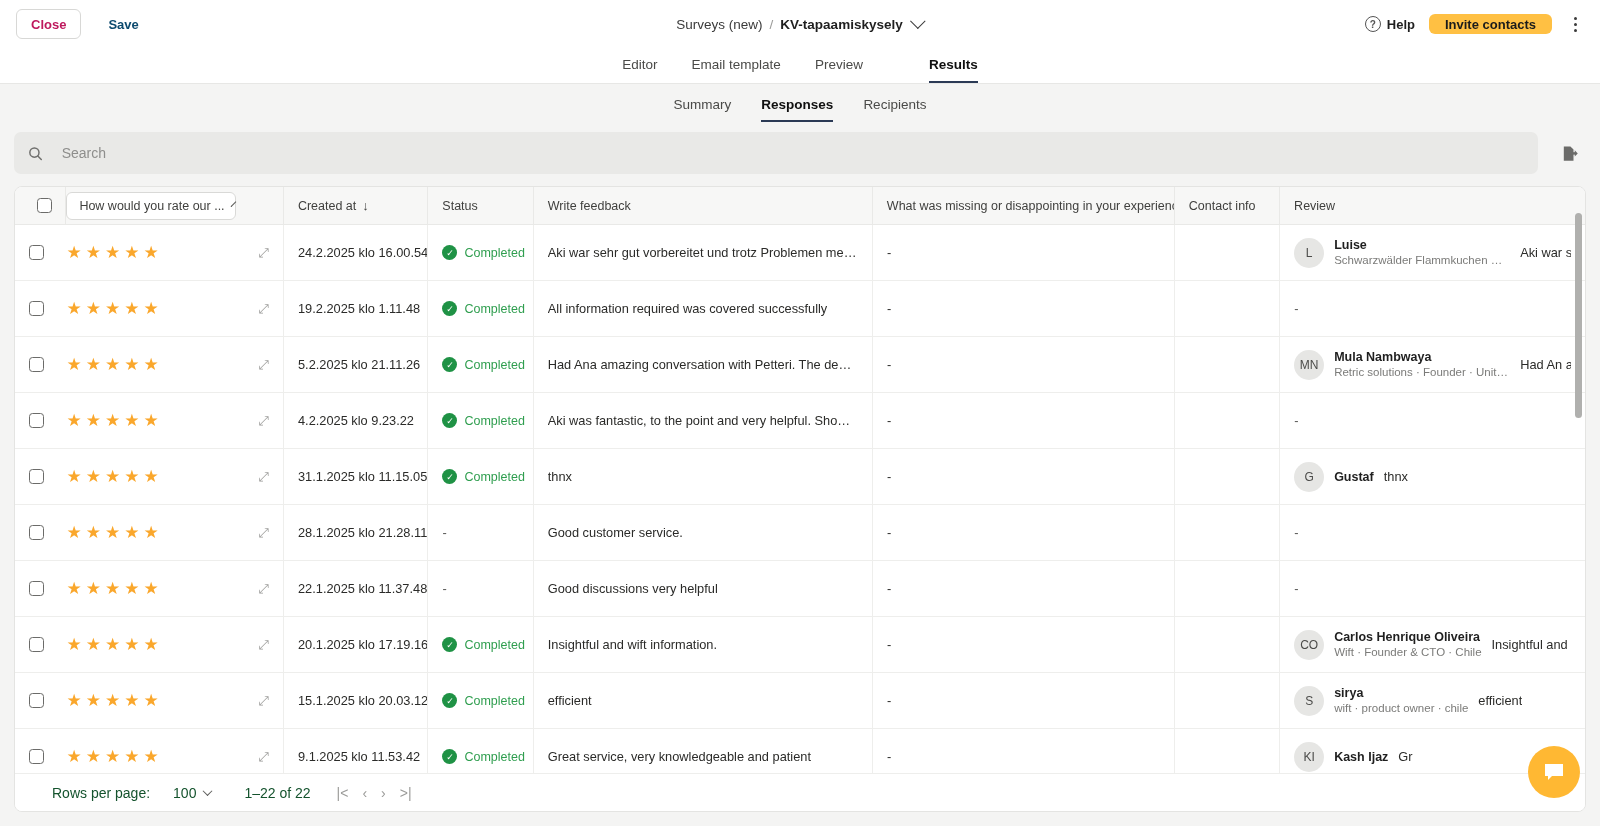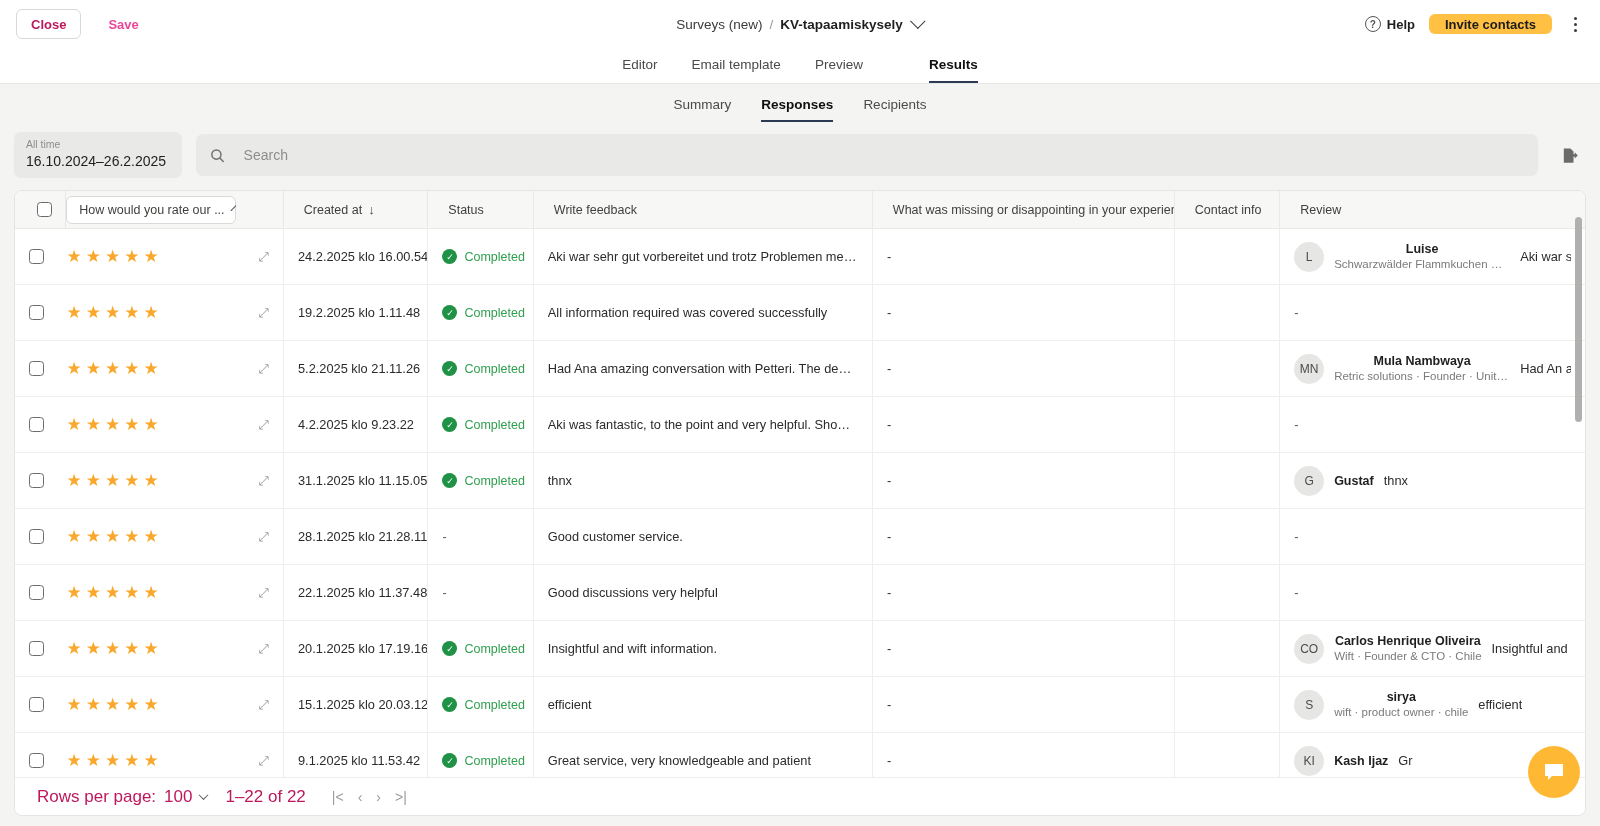--- a/index.html
+++ b/index.html
@@ -20,21 +20,21 @@
   }
   .btn-outline {
     height: 30px; padding: 0 14px;
     border: 1px solid #d8d8d6; border-radius: 6px;
     background: #fff; font-size: 13px; font-weight: 700; color: #be185d;
     display: flex; align-items: center; cursor: pointer;
   }
   .btn-ghost {
     height: 30px; padding: 0 14px; margin-left: 12px;
     border: 1px solid transparent; border-radius: 6px;
-    background: #fff; font-size: 13px; font-weight: 700; color: #ec4899;
+    background: #fff; font-size: 13px; font-weight: 700; color: #0c4a6e;
     display: flex; align-items: center; cursor: default;
   }
   .breadcrumb {
     position: absolute; left: 50%; top: 50%;
     transform: translate(-50%,-50%);
     display: flex; align-items: center; gap: 7px;
     font-size: 13.5px; color: #3b3b3b; white-space: nowrap;
   }
   .breadcrumb .crumb-sep { color: #9a9a98; }
   .breadcrumb .crumb-cur { font-weight: 700; color: #1f1f1f; }
@@ -118,21 +118,21 @@
     border: 1px solid #e4e4e2; border-radius: 8px;
     height: 626px; overflow: hidden; position: relative;
   }
   .thead {
     display: flex; height: 38px; background: #f7f7f6;
     border-bottom: 1px solid #e9e9e7; align-items: center;
     position: relative; z-index: 2;
   }
   .th {
     font-size: 12.5px; color: #3f3f3d; height: 38px;
-    display: flex; align-items: center; padding: 0 20px;
+    display: flex; align-items: center; padding: 0 14px;
     border-right: 1px solid #e9e9e7; overflow: hidden; white-space: nowrap;
   }
   .th.nosep { border-right: none; }
   .c-check  { width: 52px;  padding: 0 0 0 22px; }
   .c-rating { width: 222px; padding-left: 0; }
   .c-created{ width: 147px; }
   .c-status { width: 107px; }
   .c-feed   { width: 346px; }
   .c-miss   { width: 308px; }
   .c-contact{ width: 107px; }
@@ -178,42 +178,42 @@
   }
   .dash { color: #575755; }
   .ell { overflow: hidden; text-overflow: ellipsis; white-space: nowrap; display:block; }
 
   .review-cell { display: flex; align-items: center; gap: 10px; width: 311px; padding: 0 14px; }
   .avatar {
     width: 30px; height: 30px; border-radius: 50%; background: #e6e6e4;
     color: #4b4b49; font-size: 12px; display:flex; align-items:center;
     justify-content:center; flex: none; font-weight: 400;
   }
-  .rev-name { font-size: 12.5px; font-weight: 700; color: #1f1f1f; line-height: 16px; text-align: center; }
+  .rev-name { font-size: 12.5px; font-weight: 700; color: #1f1f1f; line-height: 16px; }
   .rev-sub  { font-size: 11.5px; color: #7b7b79; line-height: 15px;
               max-width: 176px; overflow: hidden; text-overflow: ellipsis; white-space: nowrap; }
   .rev-quote { font-size: 12.8px; color: #2b2b29; white-space: nowrap; overflow: hidden; }
 
   
   .vscroll {
     position: absolute; right: 3px; top: 26px; width: 7px; height: 205px;
     background: #b0b0ae; border-radius: 4px; cursor: pointer; z-index: 5;
   }
   .hscroll {
     position: absolute; left: 6px; bottom: 4px; height: 7px; width: 1212px;
     background: #b0b0ae; border-radius: 4px; cursor: pointer; z-index: 5;
   }
 
   
   .tfoot {
     position: absolute; left: 0; right: 0; bottom: 0; height: 38px;
     background: #fff; display: flex; align-items: center;
     padding: 0 14px 0 22px; gap: 18px; border-top: 1px solid #eeeeec; z-index: 6;
   }
-  .foot-lbl { font-size: 17px; color: #be185d; }
+  .foot-lbl { font-size: 14px; color: #14532d; margin-left: 15px; }
   .rpp {
     display: flex; align-items: center; gap: 8px; cursor: pointer;
     font-size: 12.5px; color: #2b2b29;
   }
   .rpp .cv {
     width: 7px; height: 7px; border-right: 1.4px solid #5c5c5a;
     border-bottom: 1.4px solid #5c5c5a; transform: rotate(45deg) translate(-1px,-1px);
   }
   .pager { display: flex; align-items: center; gap: 14px; margin-left: 8px; }
   .pgbtn {
@@ -265,24 +265,20 @@
       <div class="tab">Preview</div>
       <div class="tab active">Results</div>
     </div>
   <div class="tabs-sub" id="sub-tabs">
       <div class="subtab">Summary</div>
       <div class="subtab active">Responses</div>
       <div class="subtab">Recipients</div>
     </div>
 
   <div class="filterbar">
-    <div class="daterange">
-      <div class="lbl">All time</div>
-      <div class="val">16.10.2024–26.2.2025</div>
-    </div>
     <div class="searchbox">
       <svg width="15" height="15" viewBox="0 0 16 16">
         <circle cx="7" cy="7" r="5" fill="none" stroke="#6f6f6d" stroke-width="1.6"></circle>
         <line x1="10.7" y1="10.7" x2="14.5" y2="14.5" stroke="#6f6f6d" stroke-width="1.6" stroke-linecap="round"></line>
       </svg>
       <input type="text" placeholder="Search" style="">
     </div>
     <button class="export-btn">
       <svg width="19" height="19" viewBox="0 0 20 20">
         <path d="M4 2.5h7l3.2 3.2V17.5H4z" fill="#6b6b69"></path>

